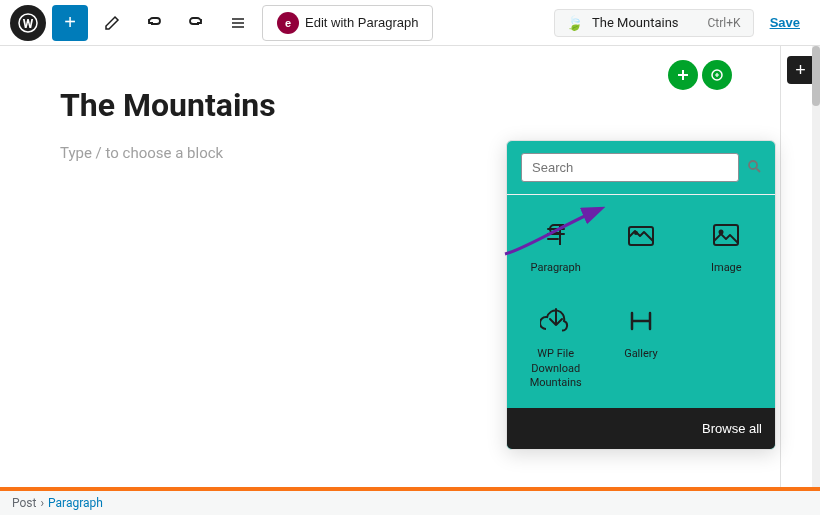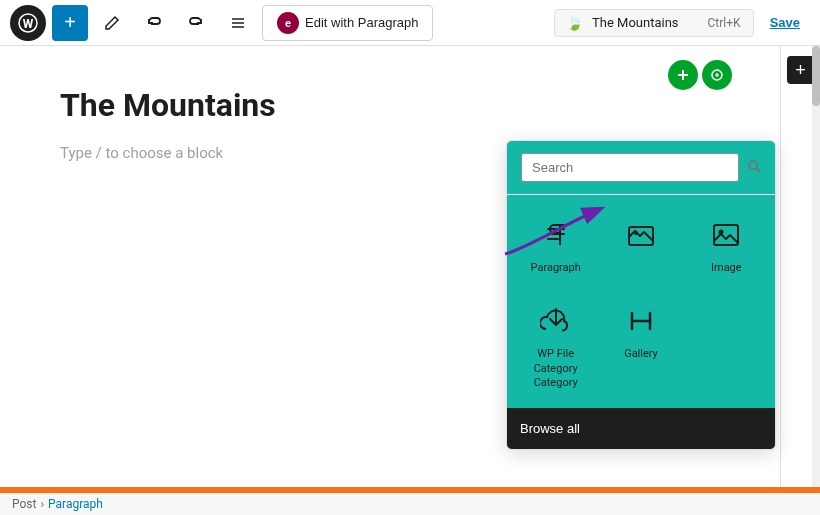--- a/index.html
+++ b/index.html
@@ -250,21 +250,21 @@
     }
     .browse-all-btn {
       width: 100%;
       padding: 13px;
       background: #1e1e1e;
       color: #fff;
       border: none;
       font-size: 13px;
       font-weight: 500;
       cursor: pointer;
-      text-align: left;
+      text-align: right;
     }
 
     
     .scrollbar {
       position: absolute;
       right: 0;
       top: 0;
       bottom: 0;
       width: 8px;
       background: #f0f0f0;
@@ -288,21 +288,21 @@
     }
 
     
     .status-bar {
       position: absolute;
       bottom: 0;
       left: 0;
       right: 0;
       height: 28px;
       background: #f6f7f7;
-      border-top: 6px solid #f97316;
+      border-top: 4px solid #f97316;
       display: flex;
       align-items: center;
       padding: 0 12px;
       gap: 4px;
       font-size: 12px;
       color: #646970;
     }
     .status-separator { color: #646970; }
     .status-link {
       color: #007cba;
@@ -441,21 +441,21 @@
           </div>
           <div class="block-label">Image</div>
         </div>
         <div class="block-item">
           <div class="block-icon">
             <svg width="32" height="32" viewBox="0 0 32 32" fill="none">
               <path d="M16 4v16M10 14l6 6 6-6" stroke="#1e1e1e" stroke-width="2" stroke-linecap="round" stroke-linejoin="round"></path>
               <path d="M6 24a6 6 0 0 1 0-12c.4 0 .8 0 1.2.1A8 8 0 0 1 24 16a5 5 0 0 1-2 9.6" stroke="#1e1e1e" stroke-width="2"></path>
             </svg>
           </div>
-          <div class="block-label">WP File Category Category</div>
+          <div class="block-label">WP File Download Mountains</div>
         </div>
         <div class="block-item">
           <div class="block-icon">
             <svg width="32" height="32" viewBox="0 0 32 32" fill="none">
               <path d="M7 8v16M7 16h18M25 8v16" stroke="#1e1e1e" stroke-width="2.5" stroke-linecap="round"></path>
             </svg>
           </div>
           <div class="block-label">Gallery</div>
         </div>
       </div>

